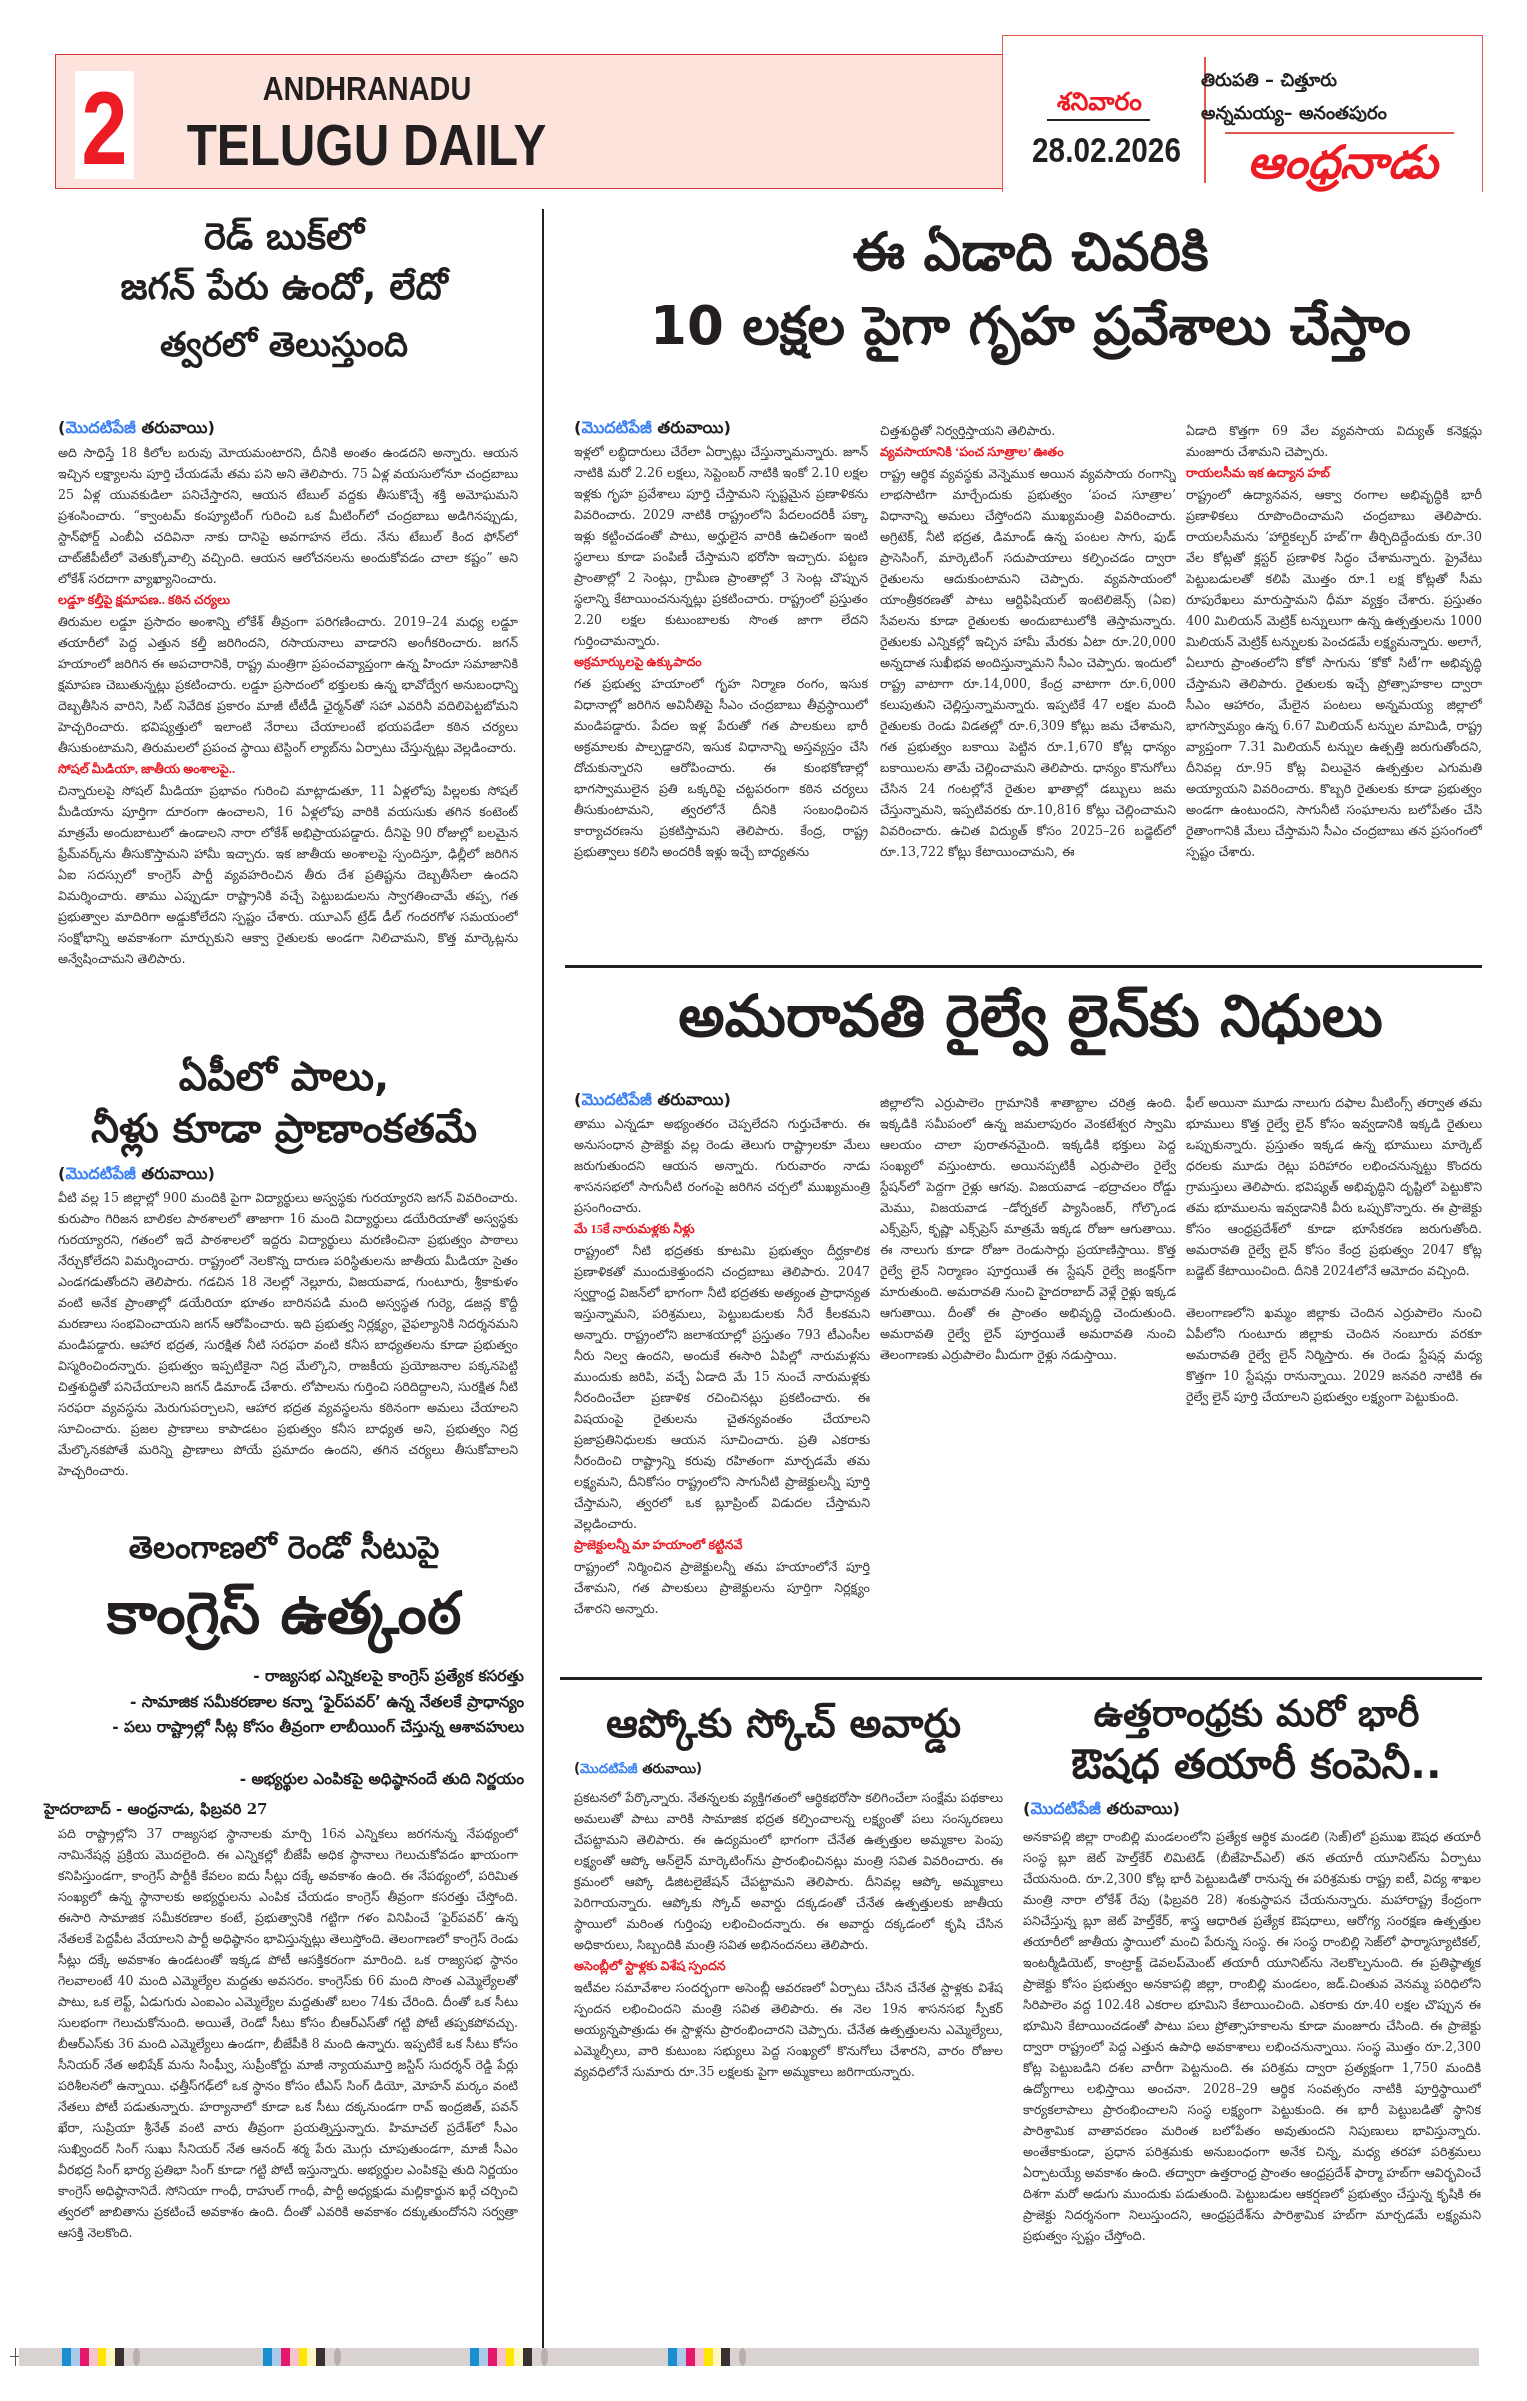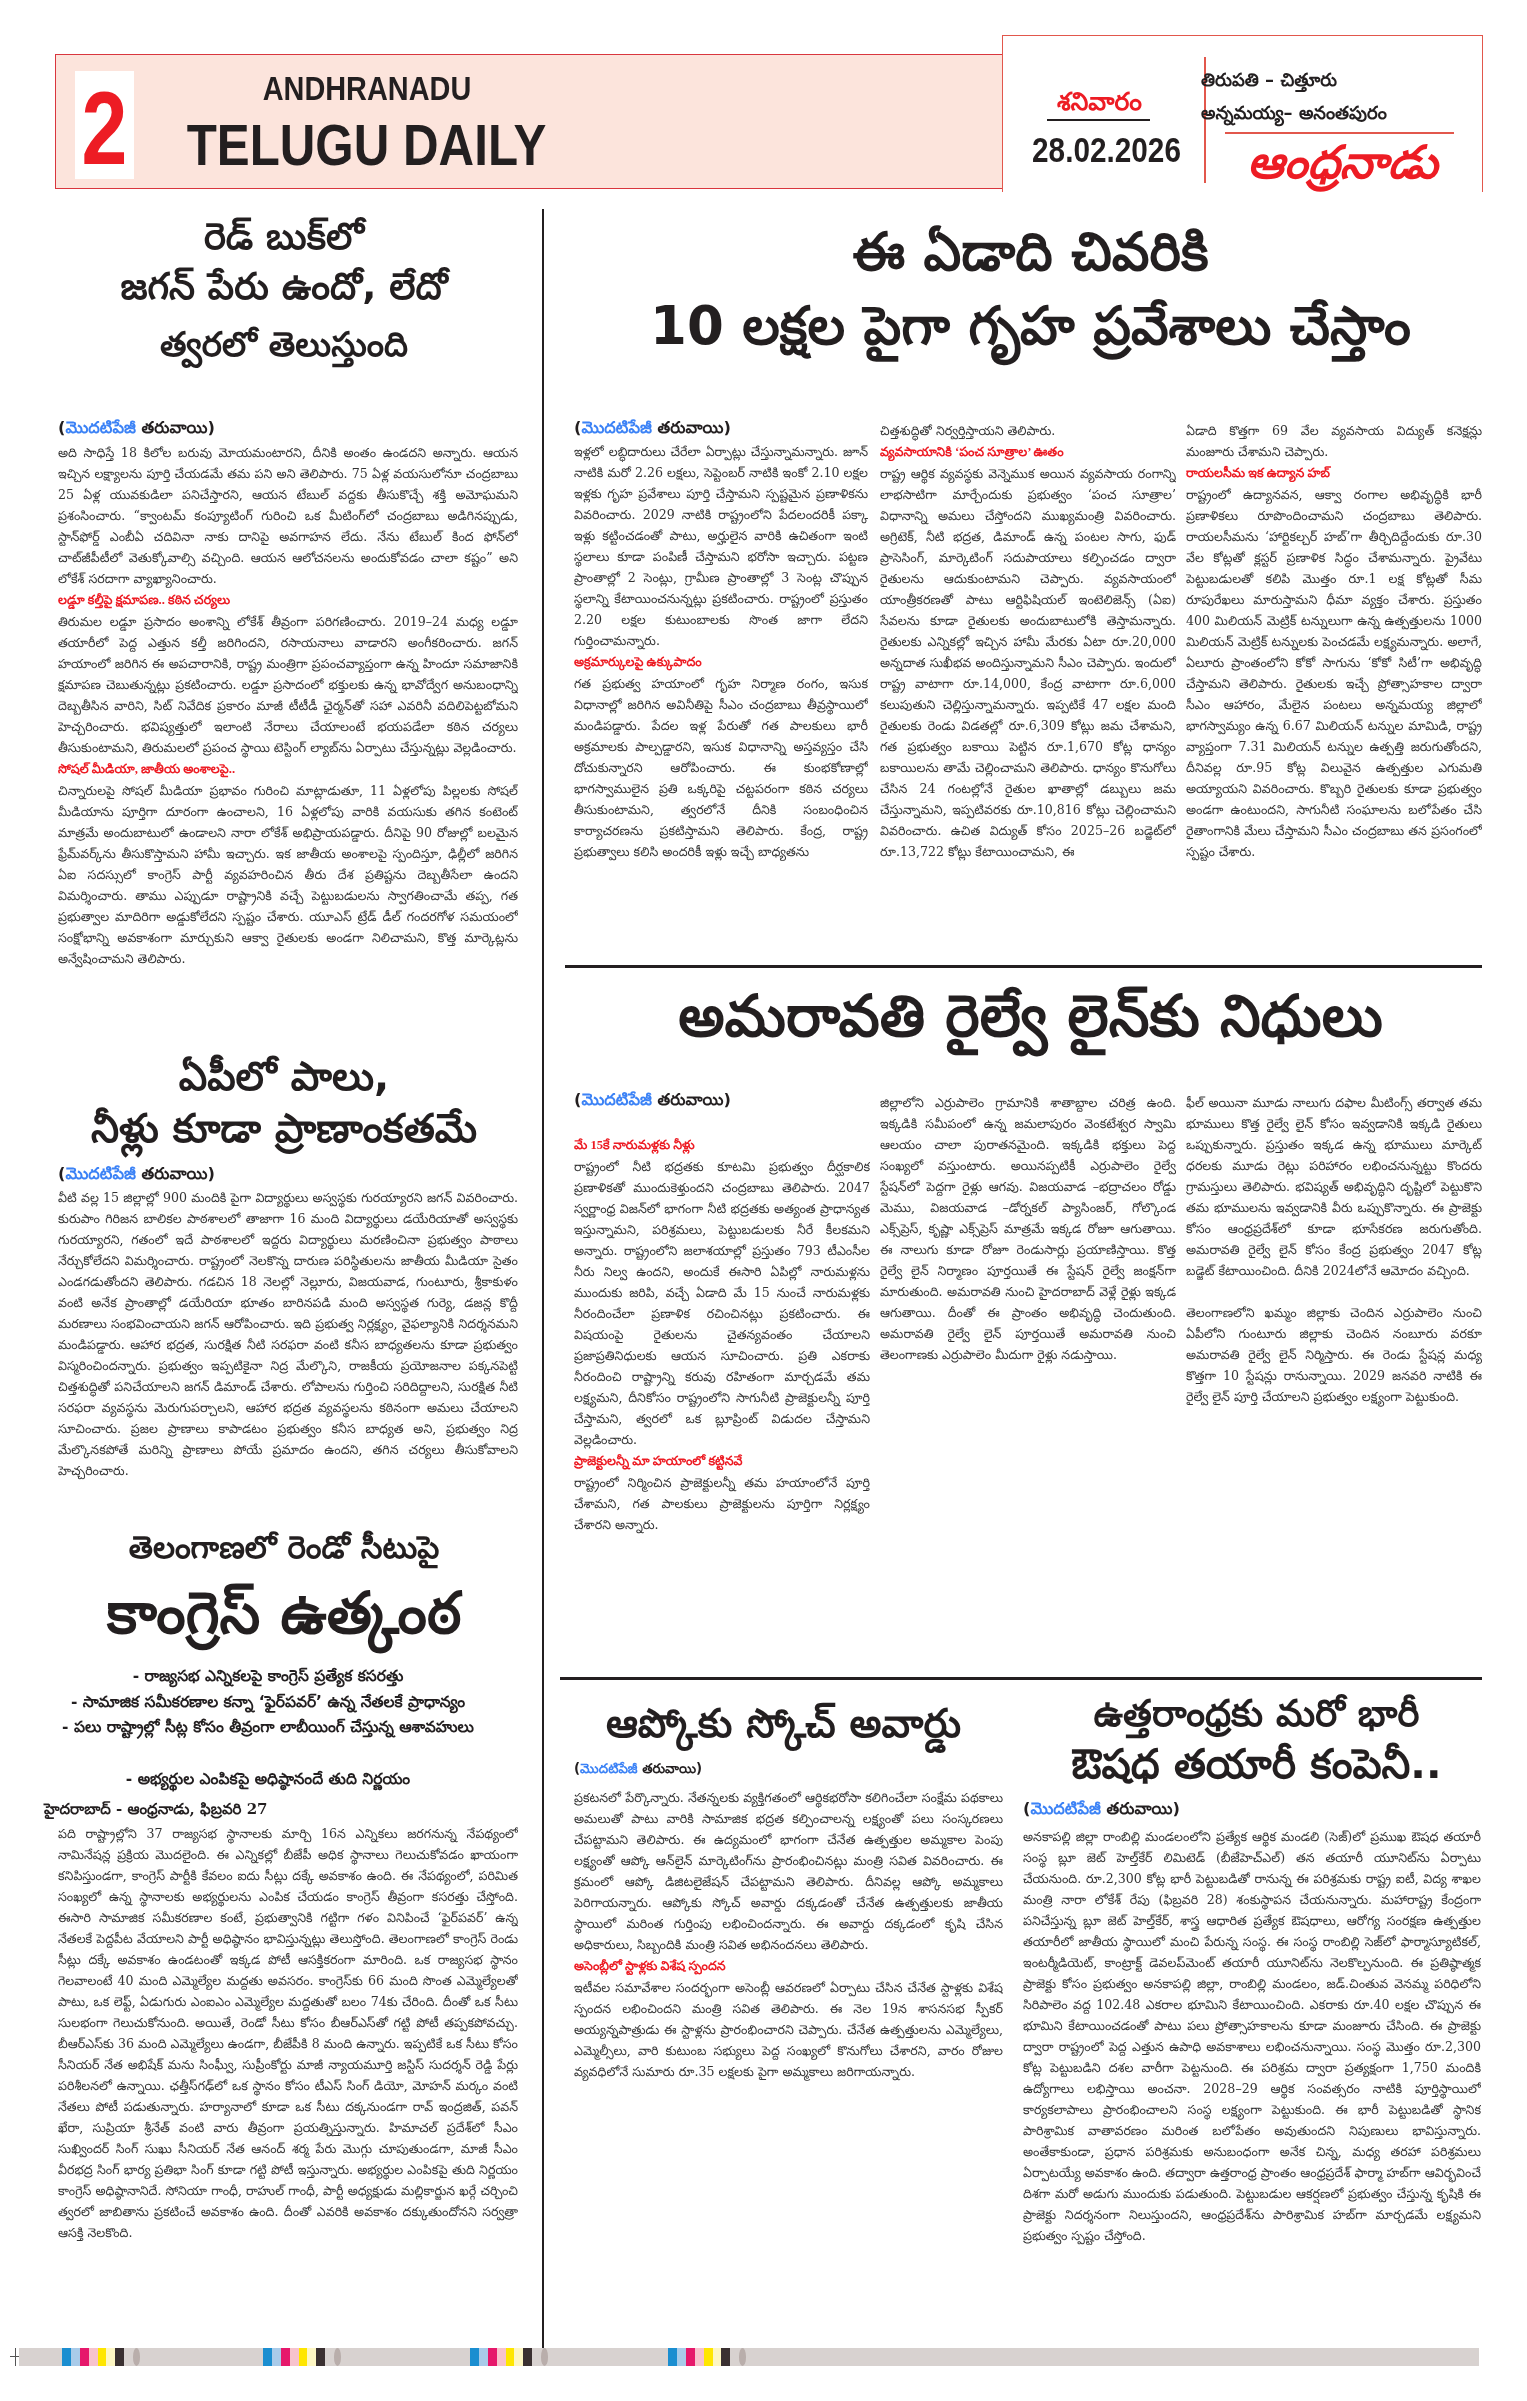--- a/index.html
+++ b/index.html
@@ -19,21 +19,21 @@
 .region1{top:35px}.region2{top:68px}
 .region-rule{position:absolute;left:222px;top:96px;width:229px;height:2.2px;background:#e2574c}
 .logo{position:absolute;left:214px;top:103px;width:251px;text-align:center;font:bold 46px/1 "DejaVu Serif",serif;color:#ed1c24;font-style:italic}
 .col-rule{position:absolute;left:542px;top:209px;width:1.5px;height:2143px;background:#231f20}
 .h-rule{position:absolute;height:3px;background:#231f20}
 .head{position:absolute;text-align:center;font-weight:bold;font-family:"DejaVu Sans",sans-serif;line-height:1.15;color:#231f20}
 .kicker{position:absolute;font:bold 16.3px/1 "DejaVu Sans",sans-serif}
 .kicker .red{color:#3b82f6}
 .body{position:absolute;font:12.6px/21px "DejaVu Serif",serif;text-align:justify;color:#333;overflow:hidden}
 .subhead{color:#ed1c24;font-weight:bold;font-family:Liberation Serif, serif}
-.bullet{position:absolute;left:28px;width:480px;text-align:center;font:bold 15.5px/1.2 "DejaVu Sans",sans-serif}
+.bullet{position:absolute;left:44px;width:480px;text-align:right;font:bold 15.5px/1.2 "DejaVu Sans",sans-serif}
 .dateline{position:absolute;left:44px;width:480px;text-align:left;font:bold 15px/1 "DejaVu Serif",serif}
 .colorbar{position:absolute;top:2348px;height:18px;background:#d8d2d0}
 .swatch{position:absolute;top:2348px;width:9px;height:18px}
 .oval{position:absolute;top:2348px;width:7.4px;height:18px;border-radius:50%;background:#b9aeab}
 .crop-mark{position:absolute;left:15px;top:2348px;width:0.7px;height:18px;background:#555}
 .crop-mark2{position:absolute;left:10.3px;top:2356px;width:9px;height:0.7px;background:#555}
 </style>
 </head>
 <body>
 
@@ -109,21 +109,21 @@
     <span>రాష్ట్రంలో ఉద్యానవన, ఆక్వా రంగాల అభివృద్ధికి భారీ ప్రణాళికలు రూపొందించామని చంద్రబాబు తెలిపారు. రాయలసీమను ‘హార్టికల్చర్ హబ్’గా తీర్చిదిద్దేందుకు రూ.30 వేల కోట్లతో క్లస్టర్ ప్రణాళిక సిద్ధం చేశామన్నారు. ప్రైవేటు పెట్టుబడులతో కలిపి మొత్తం రూ.1 లక్ష కోట్లతో సీమ రూపురేఖలు మారుస్తామని ధీమా వ్యక్తం చేశారు. ప్రస్తుతం 400 మిలియన్ మెట్రిక్ టన్నులుగా ఉన్న ఉత్పత్తులను 1000 మిలియన్ మెట్రిక్ టన్నులకు పెంచడమే లక్ష్యమన్నారు. అలాగే, ఏలూరు ప్రాంతంలోని కోకో సాగును ‘కోకో సిటీ’గా అభివృద్ధి చేస్తామని తెలిపారు. రైతులకు ఇచ్చే ప్రోత్సాహకాల ద్వారా సీఎం ఆహారం, మేలైన పంటలు అన్నమయ్య జిల్లాలో భాగస్వామ్యం ఉన్న 6.67 మిలియన్ టన్నుల మామిడి, రాష్ట్ర వ్యాప్తంగా 7.31 మిలియన్ టన్నుల ఉత్పత్తి జరుగుతోందని, దీనివల్ల రూ.95 కోట్ల విలువైన ఉత్పత్తుల ఎగుమతి అయ్యాయని వివరించారు. కొబ్బరి రైతులకు కూడా ప్రభుత్వం అండగా ఉంటుందని, సాగునీటి సంఘాలను బలోపేతం చేసి రైతాంగానికి మేలు చేస్తామని సీఎం చంద్రబాబు తన ప్రసంగంలో స్పష్టం చేశారు.</span>
   </div>
 </div>
 
 <div class="h-rule" style="left:565px;top:965px;width:917px"></div>
 
 <div>
   <div class="head" style="left:554px;top:983px;width:953px;font-size:58px;font-weight:900">అమరావతి రైల్వే లైన్‌కు నిధులు</div>
   <div class="kicker" style="left:574px;top:1092px">(<span class="red">మొదటిపేజీ</span> <span>తరువాయి</span>)</div>
   <div class="body" style="left:574px;top:1113px;width:296px;height:540px">
-    <br>
+    <span>తాము ఎన్నడూ అభ్యంతరం చెప్పలేదని గుర్తుచేశారు. ఈ అనుసంధాన ప్రాజెక్టు వల్ల రెండు తెలుగు రాష్ట్రాలకూ మేలు జరుగుతుందని ఆయన అన్నారు. గురువారం నాడు శాసనసభలో సాగునీటి రంగంపై జరిగిన చర్చలో ముఖ్యమంత్రి ప్రసంగించారు.</span><br>
     <span class="subhead">మే 15కే నారుమళ్లకు నీళ్లు</span><br>
     <span>రాష్ట్రంలో నీటి భద్రతకు కూటమి ప్రభుత్వం దీర్ఘకాలిక ప్రణాళికతో ముందుకెళ్తుందని చంద్రబాబు తెలిపారు. 2047 స్వర్ణాంధ్ర విజన్‌లో భాగంగా నీటి భద్రతకు అత్యంత ప్రాధాన్యత ఇస్తున్నామని, పరిశ్రమలు, పెట్టుబడులకు నీరే కీలకమని అన్నారు. రాష్ట్రంలోని జలాశయాల్లో ప్రస్తుతం 793 టీఎంసీల నీరు నిల్వ ఉందని, అందుకే ఈసారి ఏపిల్లో నారుమళ్లను ముందుకు జరిపి, వచ్చే ఏడాది మే 15 నుంచే నారుమళ్లకు నీరందించేలా ప్రణాళిక రచించినట్లు ప్రకటించారు. ఈ విషయంపై రైతులను చైతన్యవంతం చేయాలని ప్రజాప్రతినిధులకు ఆయన సూచించారు. ప్రతి ఎకరాకు నీరందించి రాష్ట్రాన్ని కరువు రహితంగా మార్చడమే తమ లక్ష్యమని, దీనికోసం రాష్ట్రంలోని సాగునీటి ప్రాజెక్టులన్నీ పూర్తి చేస్తామని, త్వరలో ఒక బ్లూప్రింట్ విడుదల చేస్తామని వెల్లడించారు.</span><br>
     <span class="subhead">ప్రాజెక్టులన్నీ మా హయాంలో కట్టినవే</span><br>
     <span>రాష్ట్రంలో నిర్మించిన ప్రాజెక్టులన్నీ తమ హయాంలోనే పూర్తి చేశామని, గత పాలకులు ప్రాజెక్టులను పూర్తిగా నిర్లక్ష్యం చేశారని అన్నారు.</span>
   </div>
   <div class="body" style="left:880px;top:1092px;width:296px;height:560px">జిల్లాలోని ఎర్రుపాలెం గ్రామానికి శాతాబ్దాల చరిత్ర ఉంది. ఇక్కడికి సమీపంలో ఉన్న జమలాపురం వెంకటేశ్వర స్వామి ఆలయం చాలా పురాతనమైంది. ఇక్కడికి భక్తులు పెద్ద సంఖ్యలో వస్తుంటారు. అయినప్పటికీ ఎర్రుపాలెం రైల్వే స్టేషన్‌లో పెద్దగా రైళ్లు ఆగవు. విజయవాడ –భద్రాచలం రోడ్డు మెము, విజయవాడ –డోర్నకల్ ప్యాసింజర్, గోల్కొండ ఎక్స్‌ప్రెస్, కృష్ణా ఎక్స్‌ప్రెస్ మాత్రమే ఇక్కడ రోజూ ఆగుతాయి. ఈ నాలుగు కూడా రోజూ రెండుసార్లు ప్రయాణిస్తాయి. కొత్త రైల్వే లైన్ నిర్మాణం పూర్తయితే ఈ స్టేషన్ రైల్వే జంక్షన్‌గా మారుతుంది. అమరావతి నుంచి హైదరాబాద్ వెళ్లే రైళ్లు ఇక్కడ ఆగుతాయి. దీంతో ఈ ప్రాంతం అభివృద్ధి చెందుతుంది. అమరావతి రైల్వే లైన్ పూర్తయితే అమరావతి నుంచి తెలంగాణకు ఎర్రుపాలెం మీదుగా రైళ్లు నడుస్తాయి.</div>
   <div class="body" style="left:1186px;top:1092px;width:296px;height:560px">
     <span>ఫీల్ అయినా మూడు నాలుగు దఫాల మీటింగ్స్ తర్వాత తమ భూములు కొత్త రైల్వే లైన్ కోసం ఇవ్వడానికి ఇక్కడి రైతులు ఒప్పుకున్నారు. ప్రస్తుతం ఇక్కడ ఉన్న భూములు మార్కెట్ ధరలకు మూడు రెట్లు పరిహారం లభించనున్నట్టు కొందరు గ్రామస్తులు తెలిపారు. భవిష్యత్ అభివృద్ధిని దృష్టిలో పెట్టుకొని తమ భూములను ఇవ్వడానికి వీరు ఒప్పుకొన్నారు. ఈ ప్రాజెక్టు కోసం ఆంధ్రప్రదేశ్‌లో కూడా భూసేకరణ జరుగుతోంది. అమరావతి రైల్వే లైన్ కోసం కేంద్ర ప్రభుత్వం 2047 కోట్ల బడ్జెట్ కేటాయించింది. దీనికి 2024లోనే ఆమోదం వచ్చింది.</span><br><br>
     <span>తెలంగాణలోని ఖమ్మం జిల్లాకు చెందిన ఎర్రుపాలెం నుంచి ఏపీలోని గుంటూరు జిల్లాకు చెందిన నంబూరు వరకూ అమరావతి రైల్వే లైన్ నిర్మిస్తారు. ఈ రెండు స్టేషన్ల మధ్య కొత్తగా 10 స్టేషన్లు రానున్నాయి. 2029 జనవరి నాటికి ఈ రైల్వే లైన్ పూర్తి చేయాలని ప్రభుత్వం లక్ష్యంగా పెట్టుకుంది.</span>
   </div>

